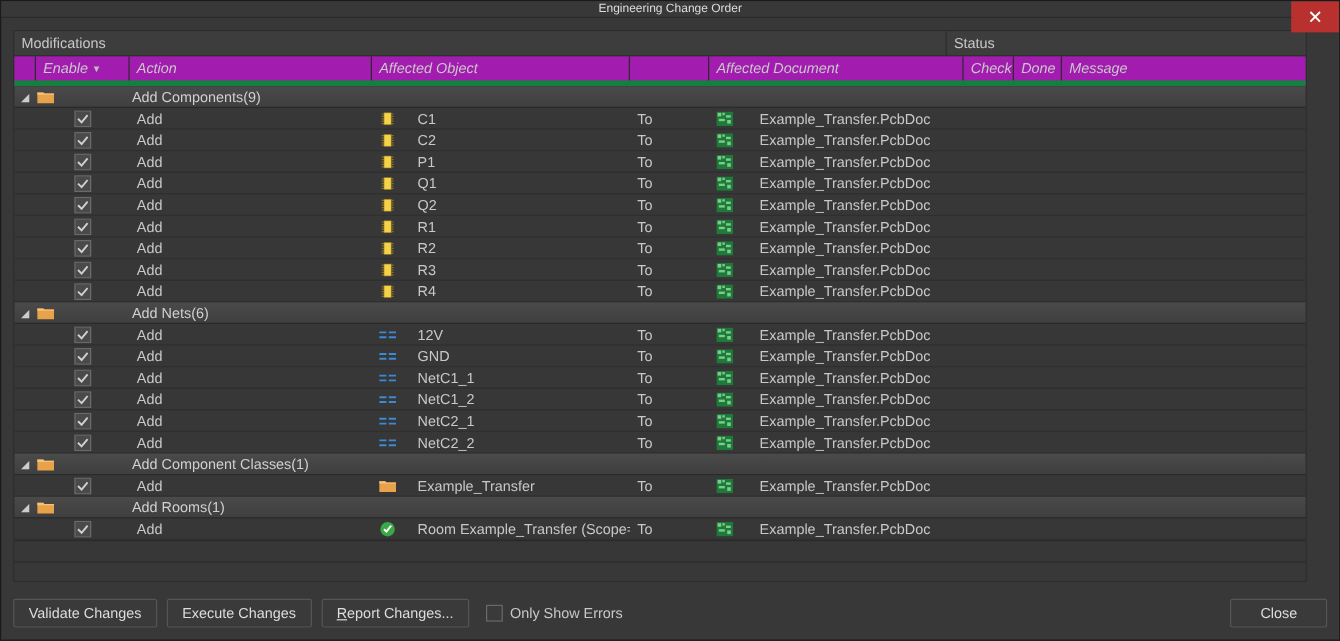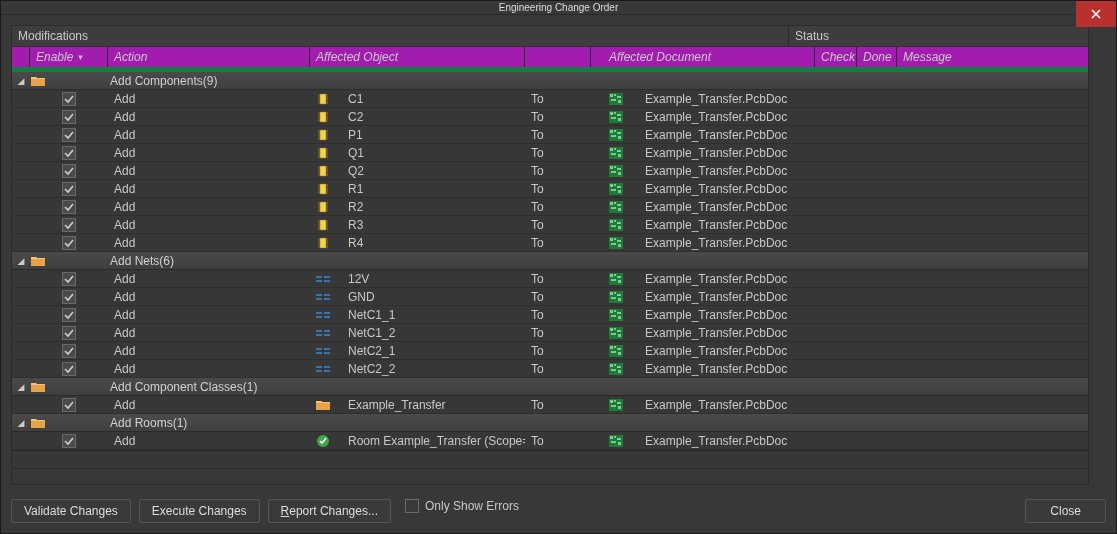--- a/index.html
+++ b/index.html
@@ -13,21 +13,21 @@
     .section-row { display:flex; background:#3d3d3d; border-bottom:1px solid #2c2c2c; }
     .section-row .mods { flex:0 0 776px; padding:3px 6px; }
     .section-row .status { flex:1; padding:3px 6px; border-left:1px solid #2c2c2c; }
     .header-row { display:flex; background:#a21caf; border-bottom:5px solid #15803d;font-style:italic; }
     .header-row > div { padding:3px 6px; border-right:1px solid #2c2c2c; white-space:nowrap; overflow:hidden; }
     .col-toggle  { flex:0 0 18px; }
     .col-enable  { flex:0 0 78px; display:flex; align-items:center; gap:3px; }
     .col-action  { flex:0 0 202px; }
     .col-object  { flex:0 0 215px; }
     .col-to      { flex:0 0 66px;  }
-    .col-doc     { flex:0 0 212px;margin-left:12px; }
+    .col-doc     { flex:0 0 212px; }
     .col-check   { flex:0 0 42px;  }
     .col-done    { flex:0 0 40px;  }
     .col-msg     { flex:1; border-right:none !important; }
     .sort-arrow { font-size:8px; color:#bbb; }
     .grid-body { flex:1; overflow:auto; background:#373737; }
     .group-row { display:flex; align-items:center; height:18px; background:linear-gradient(#4a4a4a,#3f3f3f); border-bottom:1px solid #2a2a2a; padding-left:4px; gap:4px; }
     .group-row .tw { width:10px; text-align:center; font-size:9px; color:#ccc; cursor:default; }
     .group-row .folder { width:16px; height:14px; display:flex; align-items:center; justify-content:center; }
     .data-row { display:flex; align-items:center; height:18px; border-bottom:1px solid #2f2f2f; }
     .data-row > div { padding:0 6px; overflow:hidden; white-space:nowrap; }
@@ -36,21 +36,21 @@
     .data-row .col-action { flex:0 0 202px; }
     .data-row .col-object { flex:0 0 215px; display:flex; align-items:center; gap:18px; }
     .data-row .col-to     { flex:0 0 66px; }
     .data-row .col-doc    { flex:0 0 212px; display:flex; align-items:center; gap:22px; }
     .chk { width:14px; height:14px; border:1px solid #6a6a6a; background:#4a4a4a; display:flex; align-items:center; justify-content:center; cursor:pointer; }
     .chk svg { width:10px; height:10px; }
     .icon { width:14px; height:14px; display:flex; align-items:center; justify-content:center; }
     .grp-label { padding-left:60px; color:#d0d0d0; }
     .blank-row { height:18px; background:#373737; border-top:1px solid #2a2a2a; }
     .bottom-strip { height:16px; border-top:1px solid #2c2c2c; background:#383838; }
-    .footer { display:flex; align-items:flex-start; padding:8px 10px 10px 10px; gap:8px; }
+    .footer { display:flex; align-items:center; padding:8px 10px 10px 10px; gap:8px; }
     .btn { background:#3a3a3a; border:1px solid #555; padding:4px 12px; color:#ddd; cursor:pointer; border-radius:2px; }
     .spacer { flex:1; }
     .chk-small { width:14px; height:14px; border:1px solid #6a6a6a; background:#3a3a3a; display:inline-block; vertical-align:middle; margin-right:6px; cursor:pointer; }
     .underline-first::first-letter { text-decoration:underline; }
   </style>
 </head>
 <body>
 
 <div class="titlebar">
   <span class="title">Engineering Change Order</span>

